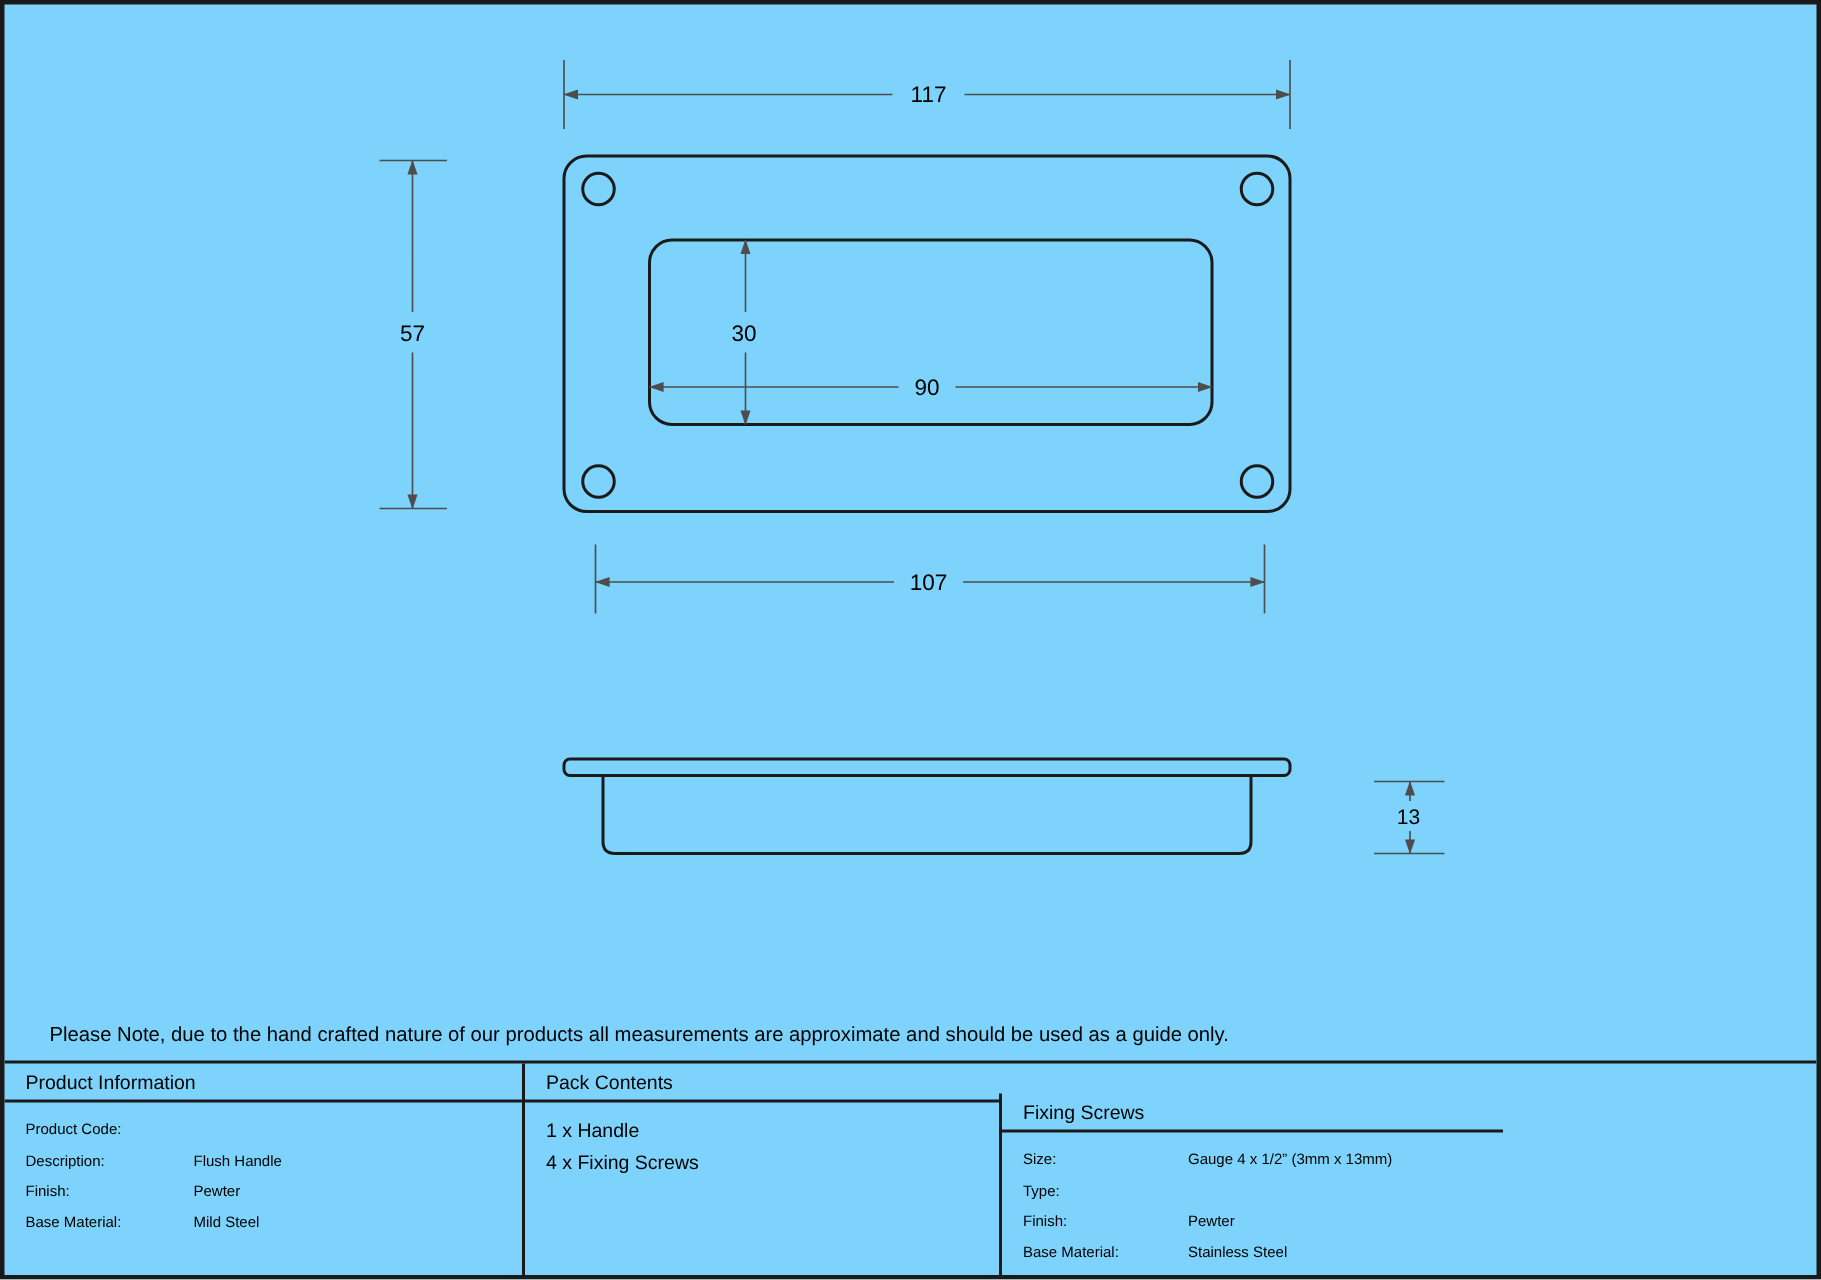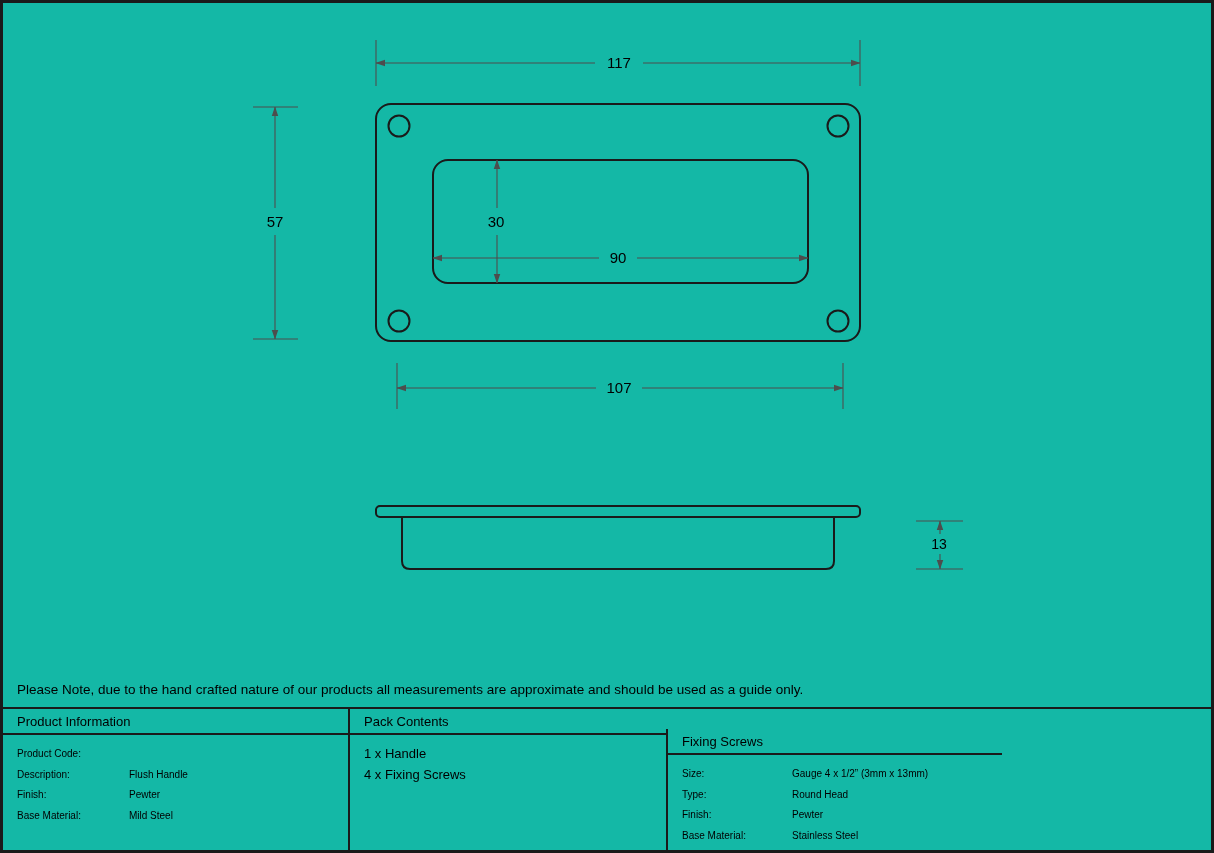--- a/index.html
+++ b/index.html
@@ -10,21 +10,21 @@
   body {
     font-family: "Liberation Sans", sans-serif;
     color: #000000;
   }
   #sheet {
     position: relative;
     width: 1214px;
     height: 853px;
     box-sizing: border-box;
     border: 3px solid #1a1a1a;
-    background: #14b8a6;
+    background: #7dd3fc;
     overflow: hidden;
   }
   #drawing-area {
     position: absolute;
     left: 0;
     top: 0;
     width: 1214px;
     height: 672px;
   }
   #drawing-svg {
@@ -52,20 +52,21 @@
     box-sizing: border-box;
     display: flex;
     align-items: center;
   }
   .note-text {
     padding-left: 14px;
     font-size: 13.5px;
     line-height: 1;
     color: #000;
     white-space: nowrap;
+    margin-left: 16px;
   }
   .cols {
     position: absolute;
     left: 0;
     top: 36px;
     width: 1208px;
     height: 160px;
   }
   .col {
     position: absolute;
@@ -237,21 +238,20 @@
 
       <div class="col c3">
         <div class="col-head">Fixing Screws</div>
         <div class="col-body">
           <div class="kv">
             <span class="k">Size:</span>
             <span class="v">Gauge 4 x 1/2” (3mm x 13mm)</span>
           </div>
           <div class="kv">
             <span class="k">Type:</span>
-            <span class="v">Round Head</span>
           </div>
           <div class="kv">
             <span class="k">Finish:</span>
             <span class="v">Pewter</span>
           </div>
           <div class="kv">
             <span class="k">Base Material:</span>
             <span class="v">Stainless Steel</span>
           </div>
         </div>

